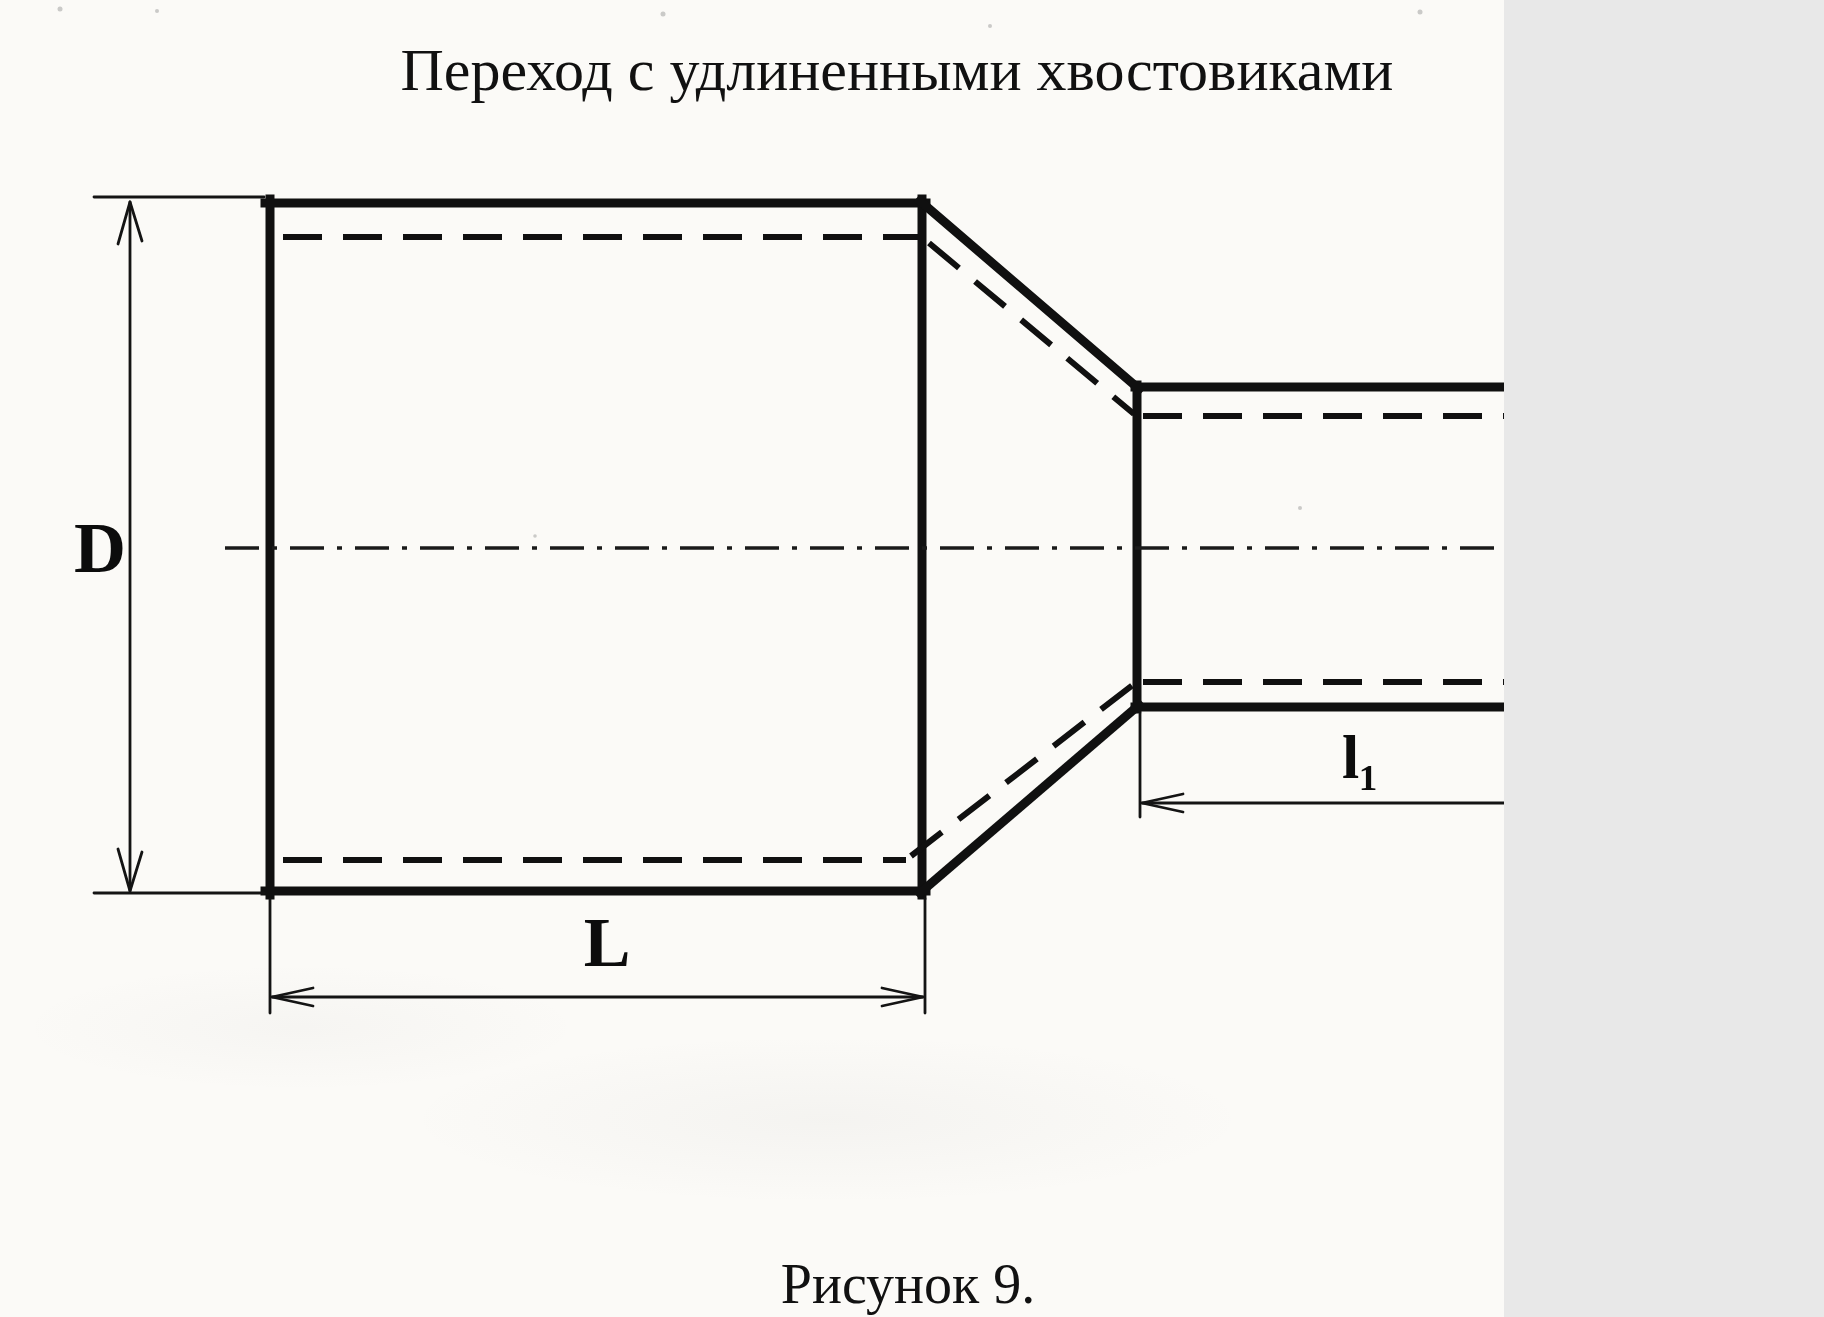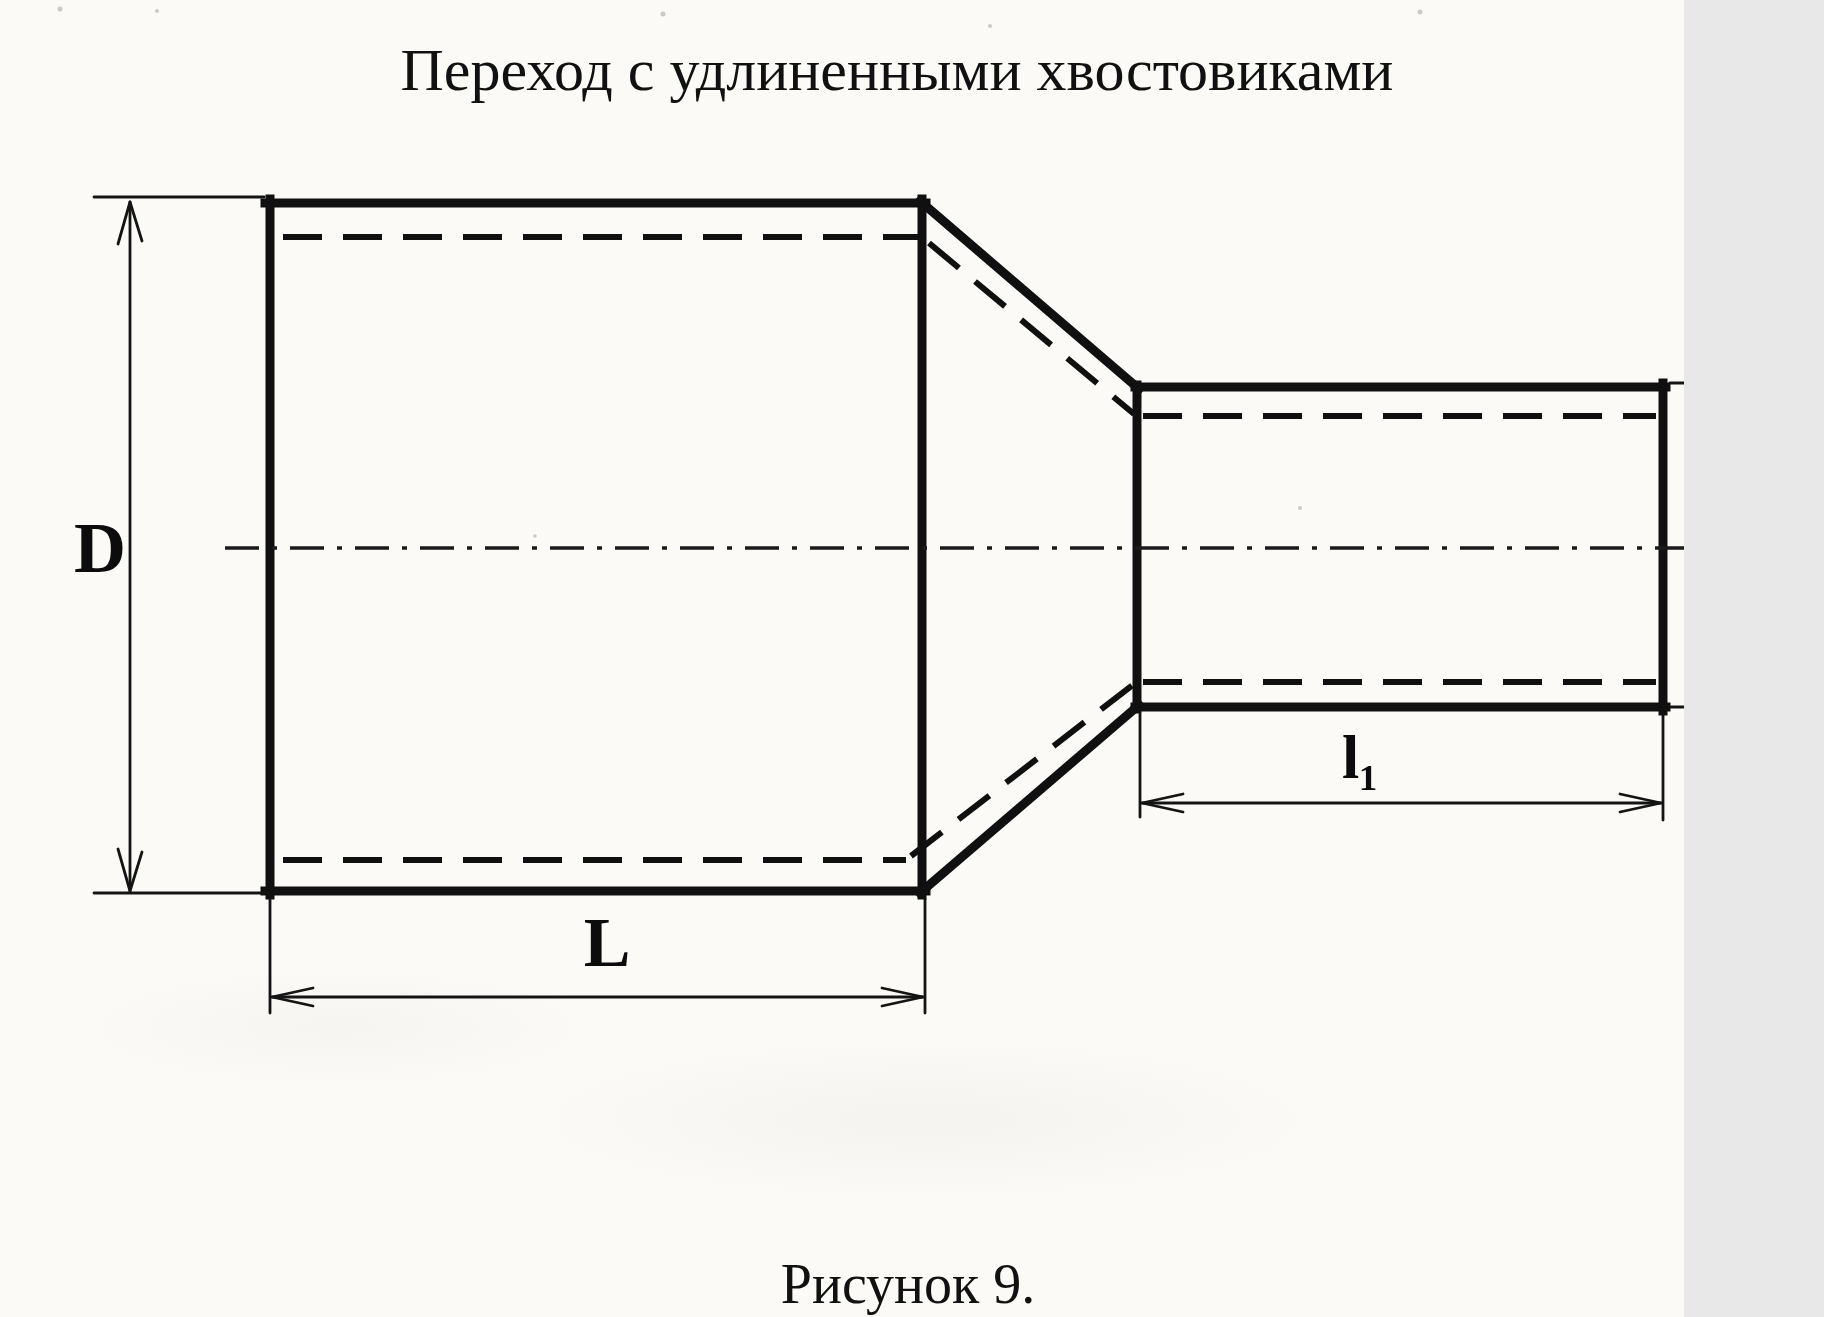--- a/index.html
+++ b/index.html
@@ -7,21 +7,21 @@
     --paper:#fbfaf7;
   }
   html,body{margin:0;padding:0;}
   body{
     width:1824px;height:1317px;
     background:#e8e8e8;
     font-family:"Liberation Serif", serif;
   }
   .page{
     position:relative;
-    width:1684px;height:1317px;
+    width:1504px;height:1317px;
     background:
       radial-gradient(ellipse 600px 120px at 55% 85%, rgba(120,120,120,0.05), rgba(0,0,0,0) 70%),
       radial-gradient(ellipse 400px 90px at 20% 78%, rgba(120,120,120,0.04), rgba(0,0,0,0) 70%),
       var(--paper);
     overflow:hidden;
   }
   svg{position:absolute;left:0;top:0;}
   .thick{stroke:var(--ink);stroke-width:9;fill:none;stroke-linecap:square;}
   .inner-dash{stroke:var(--ink);stroke-width:6;fill:none;stroke-dasharray:39 21;stroke-linecap:butt;}
   .centerline{stroke:#1a1a1a;stroke-width:3.4;fill:none;stroke-dasharray:34 13 5 13;}

